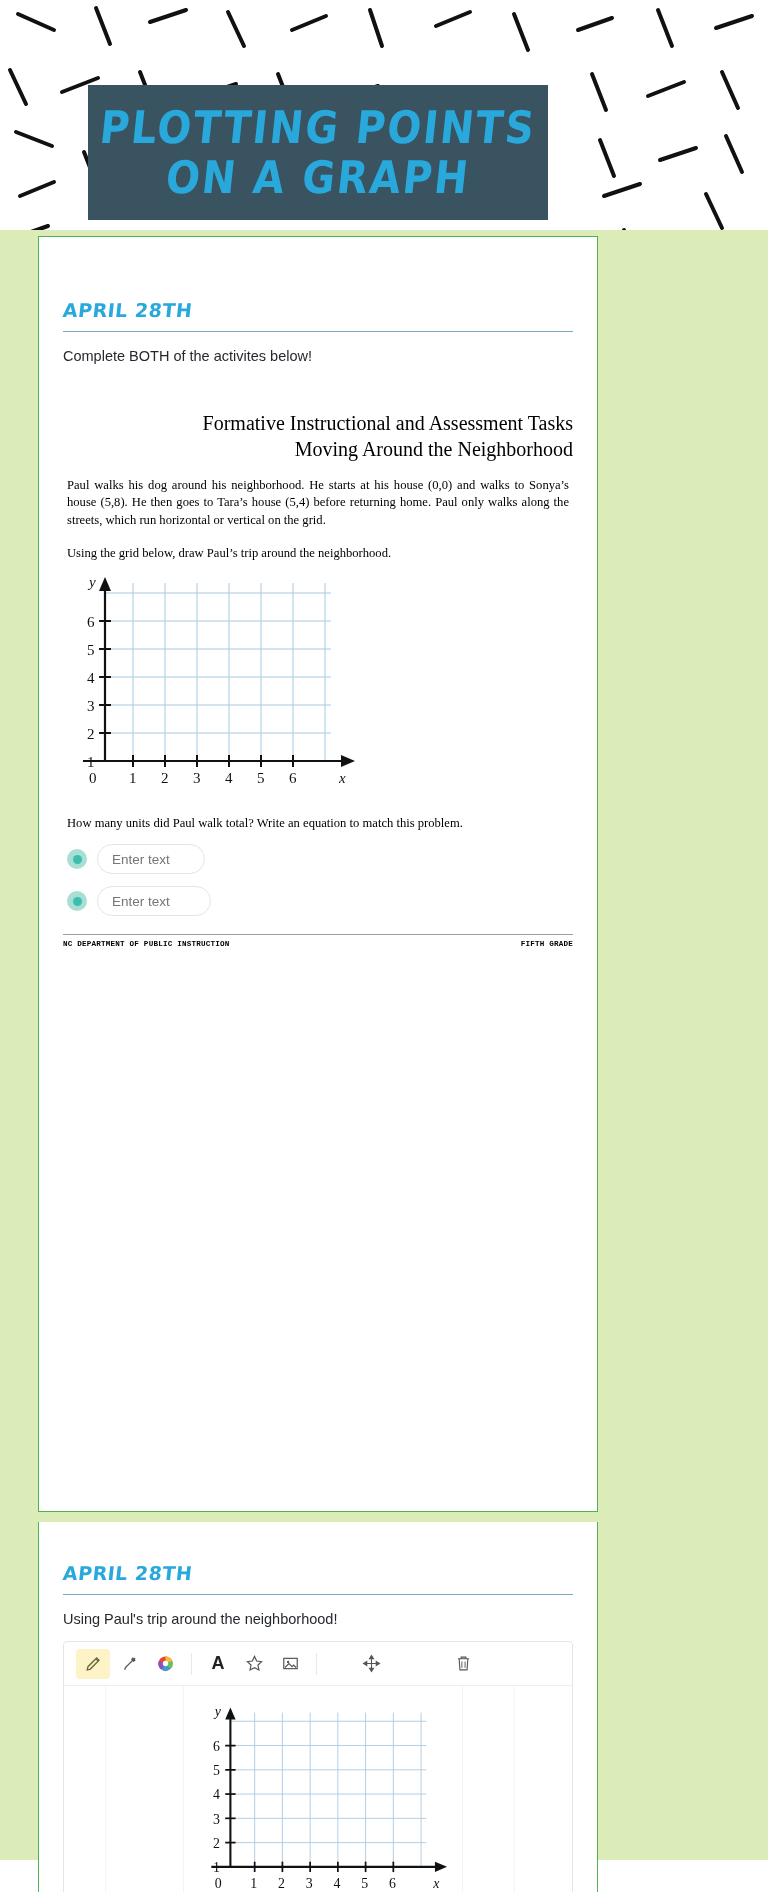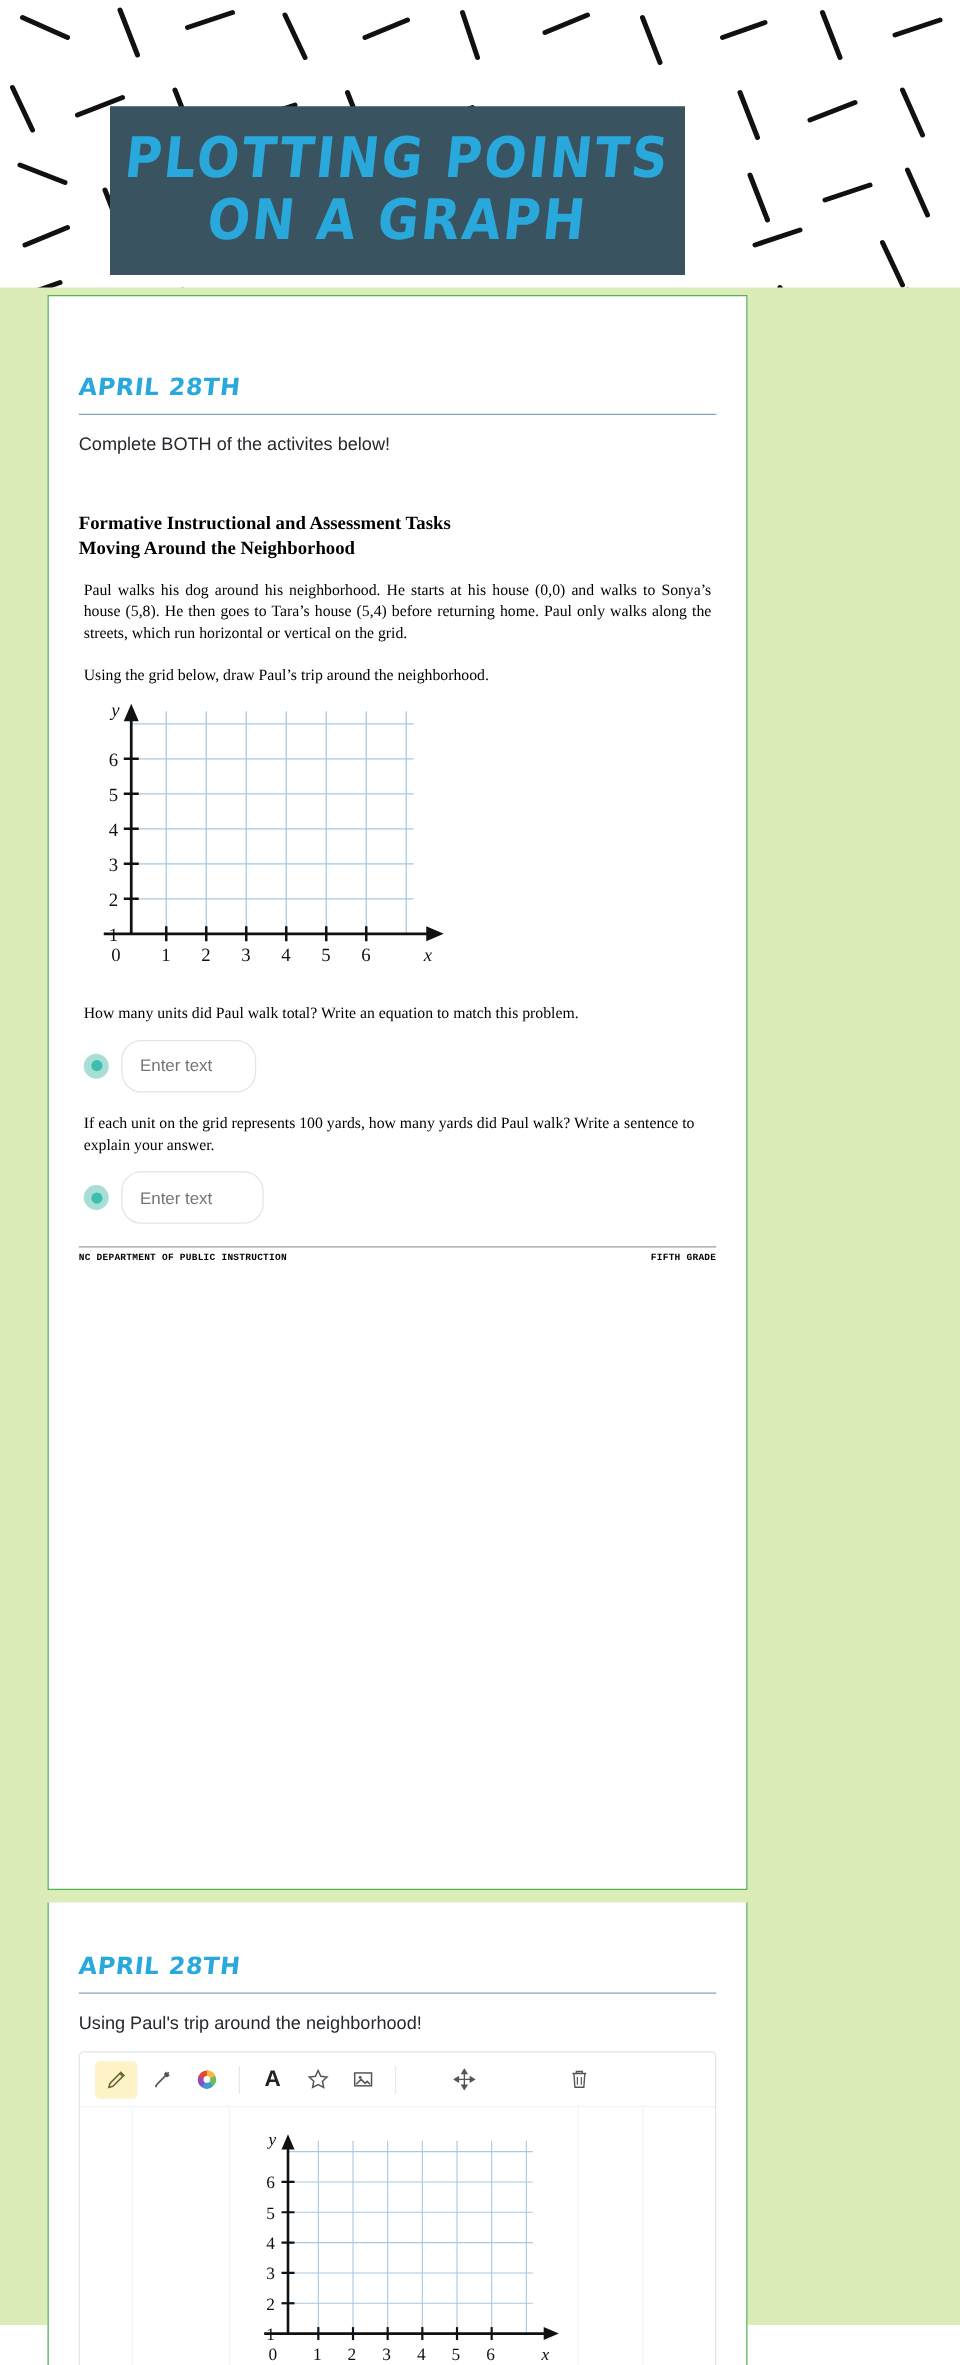--- a/index.html
+++ b/index.html
@@ -111,23 +111,23 @@
     color: #25292e;
     margin-top: 16px;
   }
 
   
   .ws {
     font-family: "Liberation Serif", serif;
     color: #000;
   }
   .ws-title {
-    text-align: left;
-    font-weight: bold;
-    font-size: 15px;
+    text-align: right;
+    font-weight: normal;
+    font-size: 20px;
     line-height: 1.32;
   }
   .ws-para {
     font-size: 12.6px;
     line-height: 1.38;
     text-align: justify;
     margin-top: 14px;
   }
   .ws-q {
     font-size: 12.6px;
@@ -154,21 +154,21 @@
     flex: none;
   }
   .dot-marker i {
     width: 9px; height: 9px; border-radius: 50%;
     background: #3cbfae;
     display: block;
   }
   .text-input {
     border: 1px solid #e2e5e8;
     border-radius: 16px;
-    height: 42px;
+    height: 30px;
     width: 108px;
     padding: 0 14px;
     font-size: 13.5px;
     color: #5b6166;
     font-family: "Liberation Sans", sans-serif;
     background: #fff;
     outline: none;
   }
   .text-input.wide { width: 114px; }
 
@@ -368,23 +368,20 @@
       <div class="ws-q" style="margin-left:4px;">How many units did Paul walk total? Write an equation to match this problem.</div>
     </div>
 
     <div class="answer-row">
       <span class="dot-marker">
           <i></i>
         </span>
       <input class="text-input" type="text" placeholder="Enter text" style="">
     </div>
 
-    <div class="ws" style="margin:6px 24px 0 24px;">
-      <div class="ws-q" style="margin-left:4px;">If each unit on the grid represents 100 yards, how many yards did Paul walk? Write a sentence to explain your answer.</div>
-    </div>
 
     <div class="answer-row">
       <span class="dot-marker">
           <i></i>
         </span>
       <input class="text-input wide" type="text" placeholder="Enter text" style="">
     </div>
 
     <div style="margin:0 24px;">
       <hr class="ws-footer-rule">

